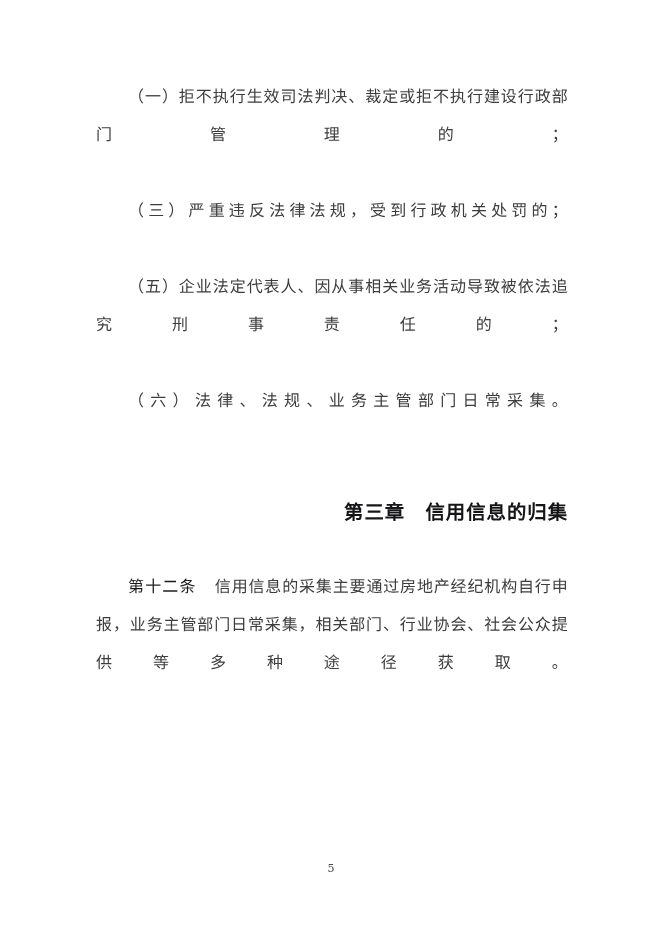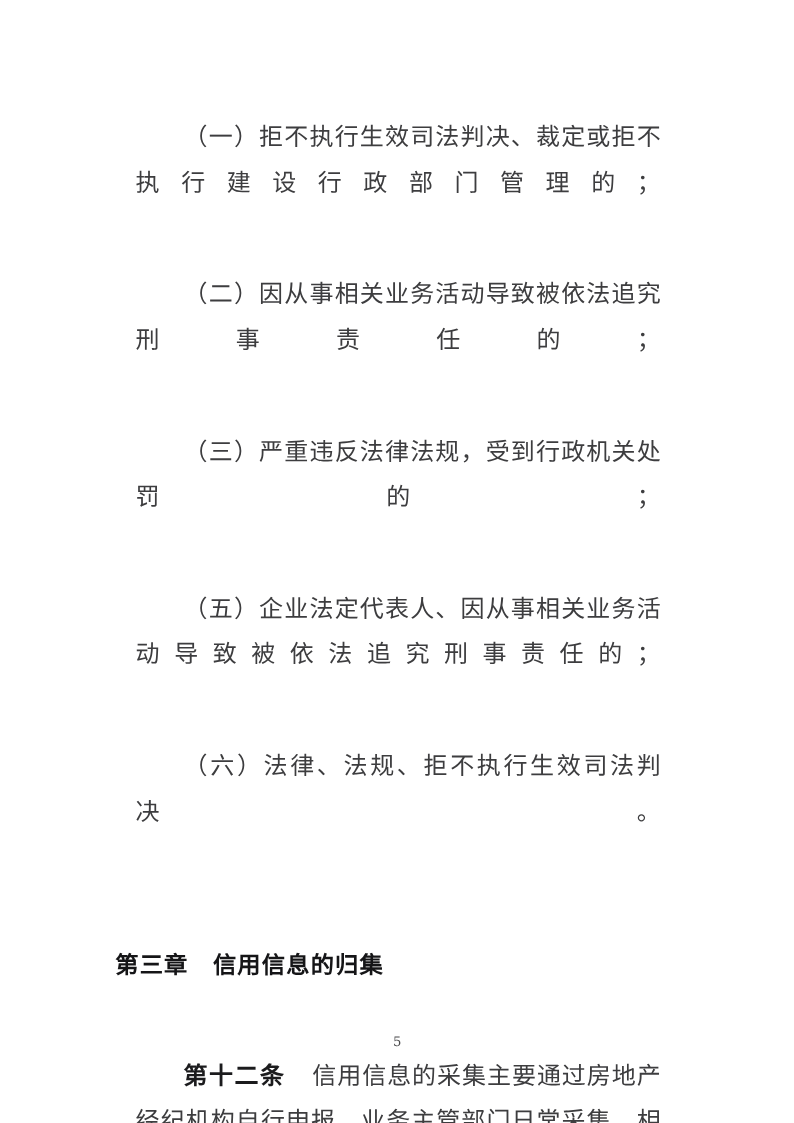--- a/index.html
+++ b/index.html
@@ -26,58 +26,58 @@
   
   .text-column {
     position: absolute;
     left: 96px;
     top: 78px;
     width: 472px;
   }
 
   
   .para {
-    margin: 17px;
-    font-size: 20px;
+    margin: 0;
+    font-size: 16px;
     line-height: 38px;
     letter-spacing: 0.02em;
     text-align: justify;
     text-justify: inter-character;
     text-indent: 2em;
     color: #3d3d3f;
     font-weight: 400;
   }
 
   
   .para::after {
     content: "";
     display: inline-block;
     width: 100%;
   }
 
   
   .article-label {
     font-family: "DejaVu Sans", "Liberation Sans", sans-serif;
-    font-weight: 700;
+    font-weight: 400;
     letter-spacing: 0.04em;
     color: #1b1b1d;
   }
   .label-gap {
     display: inline-block;
     width: 1.1em;
   }
 
   
   .chapter-heading {
     margin: 0;
     font-family: "DejaVu Sans", "Liberation Sans", sans-serif;
     font-weight: 700;
     font-size: 19.4px;
     line-height: 38px;
-    text-align: left;
+    text-align: right;
     text-indent: 0;
     letter-spacing: 0.05em;
     color: #151517;
     white-space: pre;
   }
 
   
   .gap-before-heading { height: 36px; }
   .gap-after-heading  { height: 36px; }
 
@@ -96,24 +96,23 @@
 </style>
 </head>
 <body>
 
 <div class="page">
 
   <div class="text-column">
 
     <div>
       <p class="para">（一）拒不执行生效司法判决、裁定或拒不执行建设行政部门管理的；</p>
-      <p class="para">（二）因从事相关业务活动导致被依法追究刑事责任的；</p>
       <p class="para">（三）严重违反法律法规，受到行政机关处罚的；</p>
       <p class="para">（五）企业法定代表人、因从事相关业务活动导致被依法追究刑事责任的；</p>
-      <p class="para">（六）法律、法规、拒不执行生效司法判决。</p>
+      <p class="para">（六）法律、法规、业务主管部门日常采集。</p>
     </div>
 
     <div class="gap-before-heading"></div>
 
     <h2 class="chapter-heading">第三章　信用信息的归集</h2>
 
     <div class="gap-after-heading"></div>
 
     <div>
       <p class="para"><span class="article-label">第十二条</span><span class="label-gap"></span><span>信用信息的采集主要通过房地产经纪机构自行申报，业务主管部门日常采集，相关部门、行业协会、社会公众提供等多种途径获取。</span></p>

